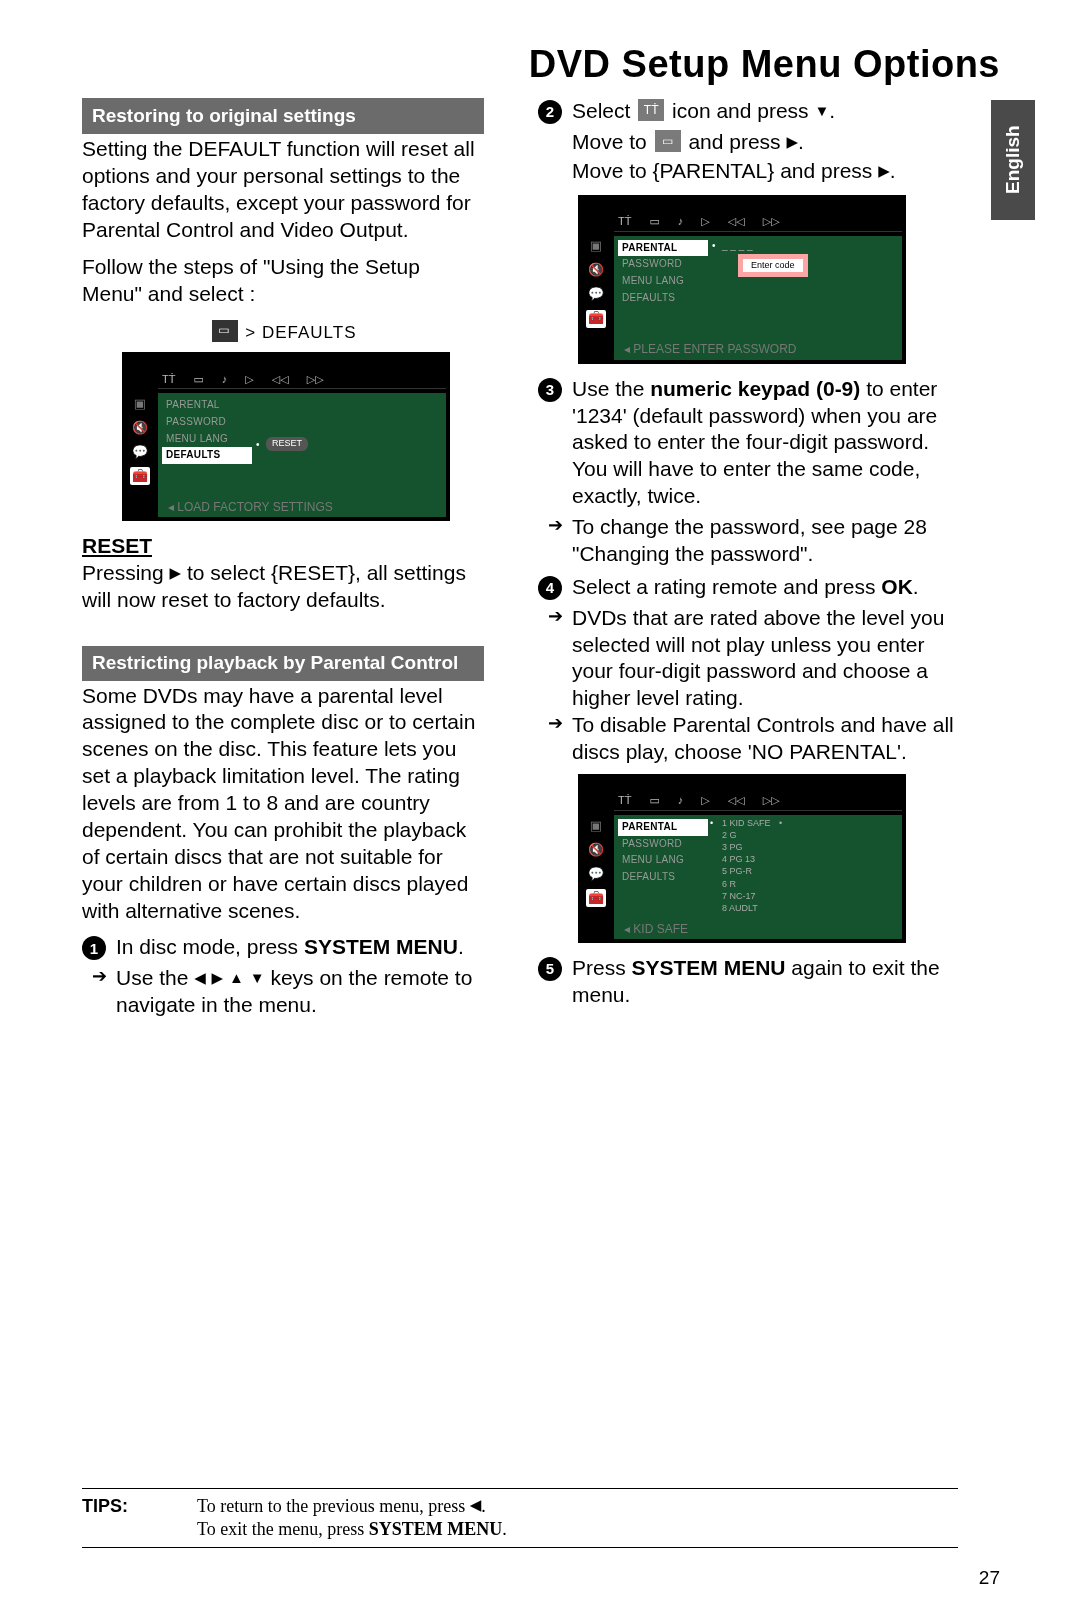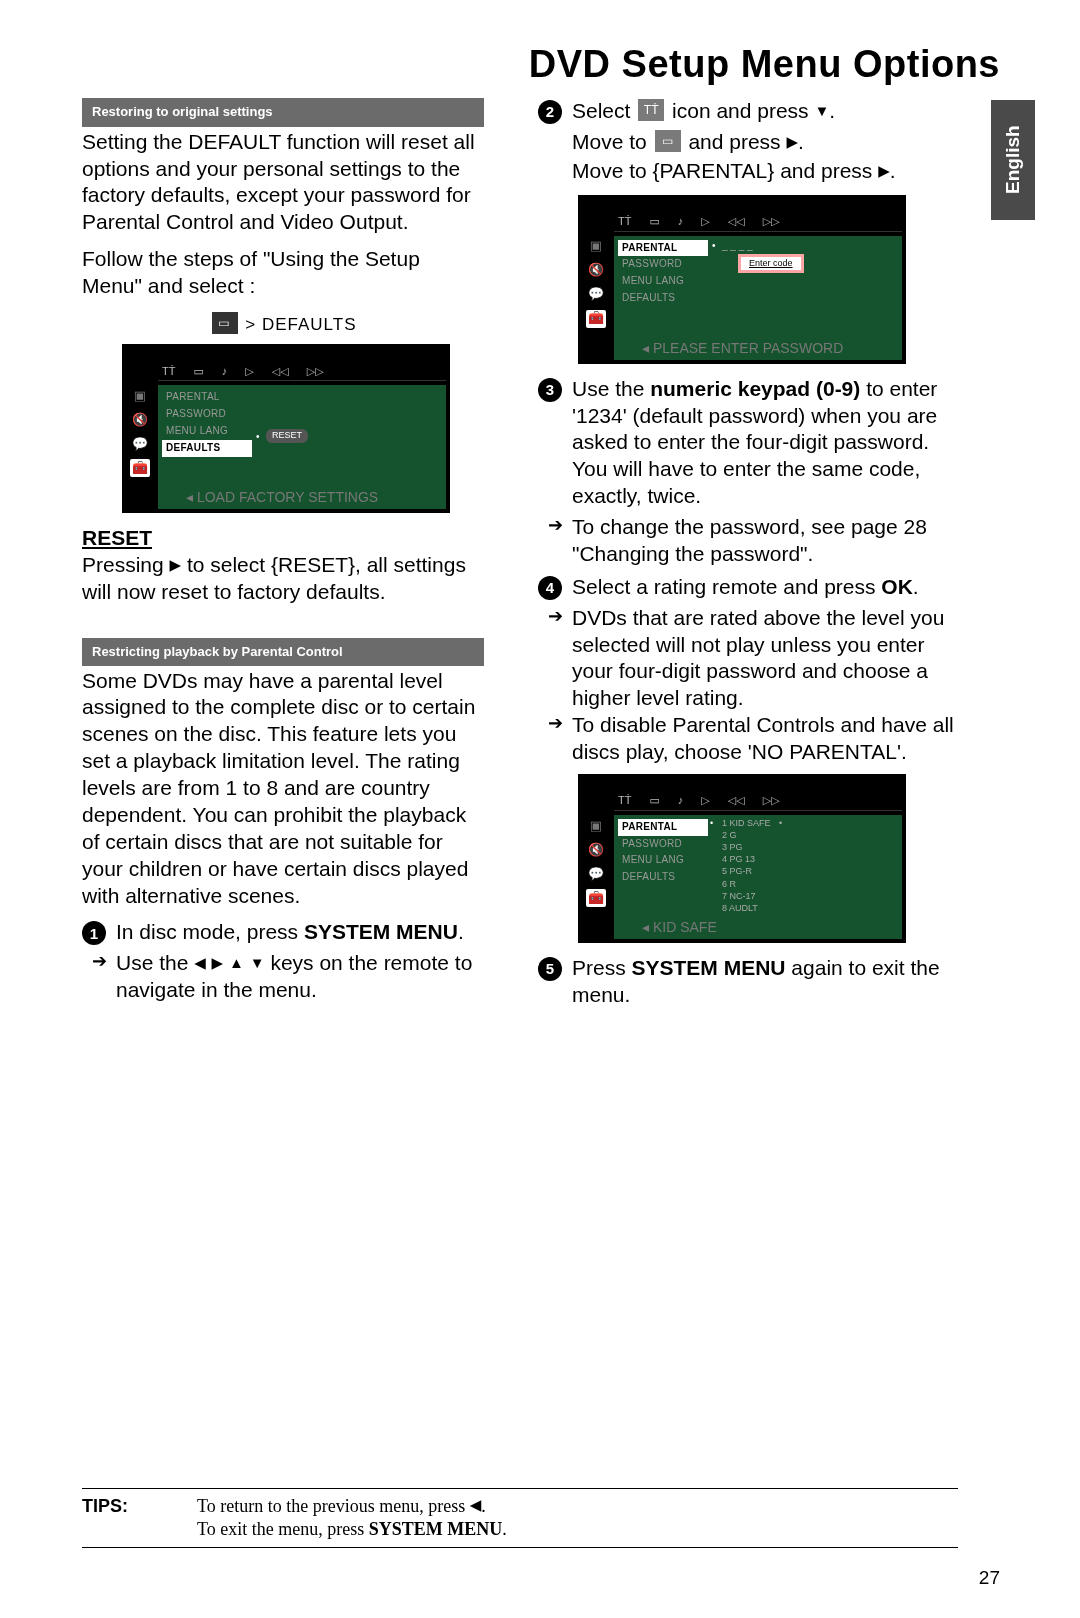--- a/index.html
+++ b/index.html
@@ -50,21 +50,21 @@
   .col-right {
     position: absolute;
     left: 538px;
     top: 98px;
     width: 420px;
   }
 
   .sect-hdr {
     background: #6b6b6b;
     color: #fff;
-    font-size: 13px;
+    font-size: 19px;
     font-weight: bold;
     padding: 6px 10px 6px 10px;
     margin-bottom: 2px;
   }
   .sect-hdr.two-line { padding: 6px 10px 6px 10px; line-height:1.2; }
 
   p { margin: 0 0 10px 0; }
 
   .bold { font-weight: bold; }
   .sub-head { font-weight: bold; text-decoration: underline; font-size:21px; margin-top:6px;}
@@ -166,22 +166,22 @@
   .osd .right {
     flex:1;
     position:relative;
     font-size:10px;
     color:#aaa;
     padding:4px;
   }
   .osd .right .dot{ color:#fff; position:absolute; }
   .osd .footer {
     position:absolute;
-    bottom:6px; left:64px;
-    font-size:14px; color:#777;
+    bottom:6px; left:46px;
+    font-size:12px; color:#777;
   }
 
   .defaults-label {
     text-align: center;
     font-size: 17px;
     font-weight: normal;
     letter-spacing: 1px;
     margin: 14px 0 0 0;
   }
   .defaults-label .iconbox{ background:#333; }
@@ -207,22 +207,22 @@
     font-size: 19px;
   }
 
   .pill {
     display:inline-block;
     background:#555; color:#fff;
     font-size:9px; padding:1px 6px;
     border-radius:6px;
   }
   .entercode {
-    display:inline-block; border:3px solid #fca5a5; background:#fff; color:#000;
-    font-size:9px; padding:1px 8px;text-decoration:underline;
+    display:inline-block; border:5px solid #fca5a5; background:#fff; color:#000;
+    font-size:9px; padding:1px 8px;
   }
 </style>
 </head>
 <body>
 
 <div class="page-title">DVD Setup Menu Options</div>
 
 <div class="lang-tab">English</div>
 
 <div class="col-left">

